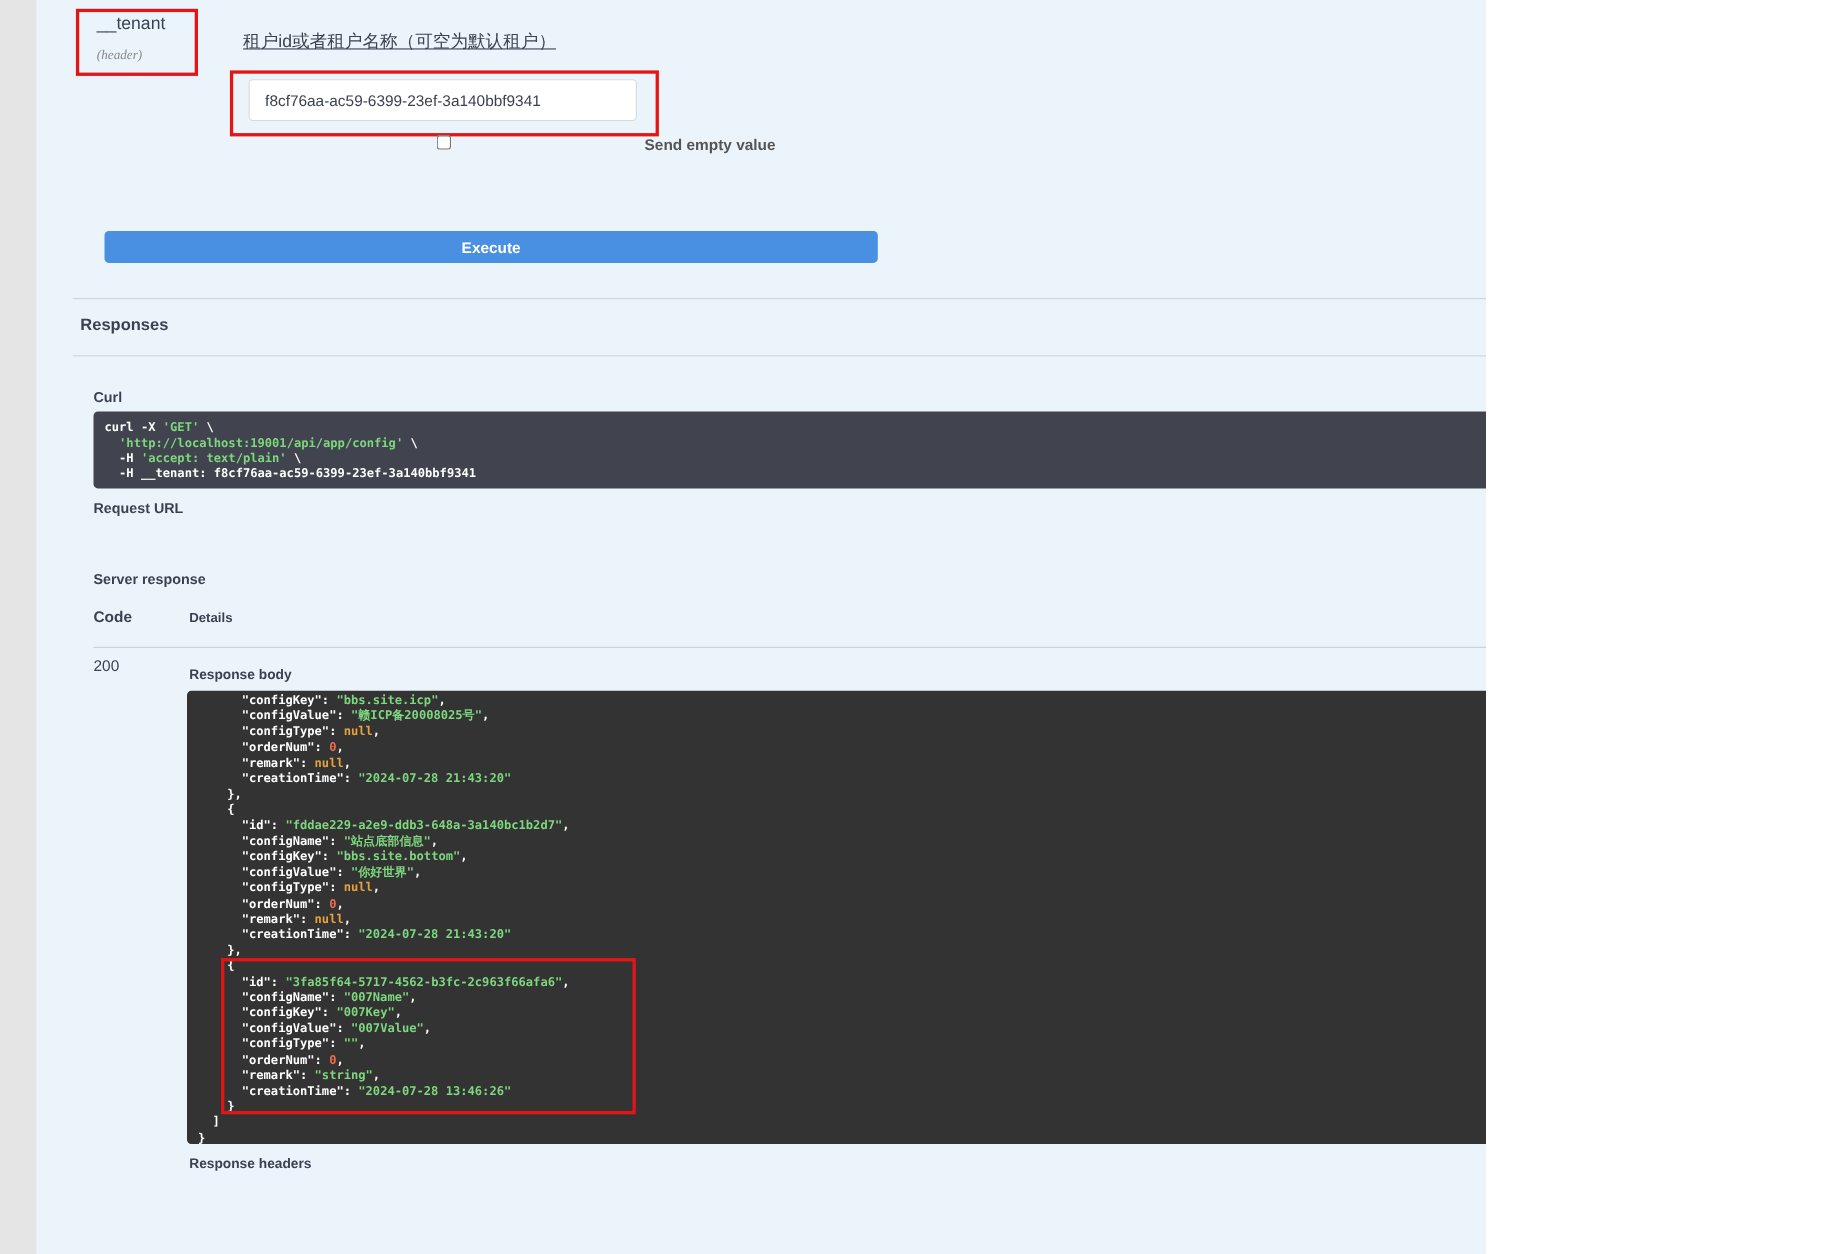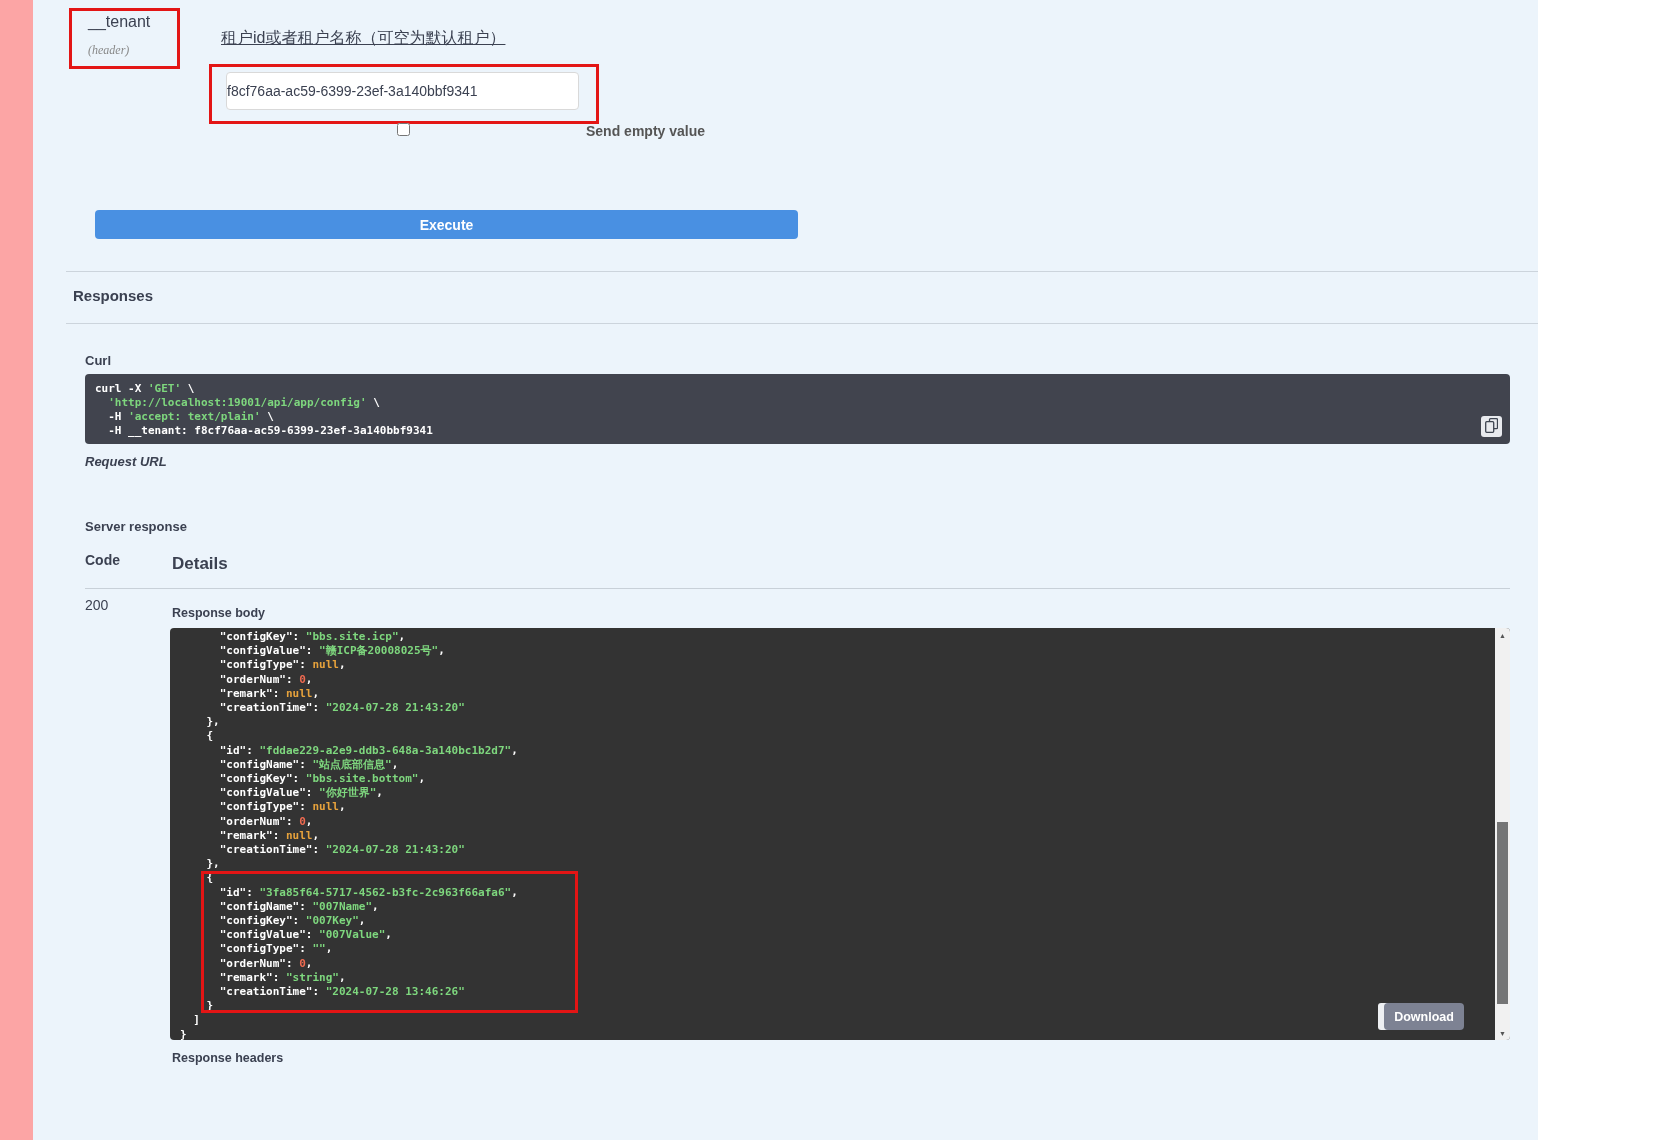--- a/index.html
+++ b/index.html
@@ -8,58 +8,58 @@
     --c-annotation:#e31515;
     --c-text:#3b4151;
     --c-panel:#ecf4fb;
     --c-code_bg:#41444e;
     --c-body_bg:#333333;
     --c-string:#7ed77e;
     --c-number:#ee6a50;
     --c-null:#e6a23c;
   }
   body { font-family:"Liberation Sans", sans-serif; background:#fff; color:var(--c-text); }
-  .canvas { position:relative; width:1538px; height:1140px; background:#fca5a5; overflow:hidden; }
+  .canvas { position:relative; width:1351px; height:1140px; background:#e5e5e5; overflow:hidden; }
   .panel { position:absolute; left:33px; top:0; width:1513px; height:1140px; background:var(--c-panel); }
   .abs { position:absolute; }
   .ann { position:absolute; border:3px solid var(--c-annotation); pointer-events:none; }
   .ann-tenant { left:36px; top:8px; width:111px; height:61px; pointer-events:auto; }
   .param-name { position:absolute; left:16px; top:2px; font-size:16px; color:var(--c-text); }
   .param-in { position:absolute; left:16px; top:32px; font-size:12px; font-style:italic; color:#888;
               font-family:Liberation Serif, serif; }
   .param-desc { left:188px; top:28px; font-size:16px; color:var(--c-text);text-decoration:underline; }
   .ann-input { left:176px; top:64px; width:390px; height:60px; }
   .param-input { position:absolute; left:193px; top:72px; width:353px; height:38px; background:#fff;
-                 border:1px solid #d9d9d9; border-radius:4px; padding:0 0; font-size:14px;
+                 border:1px solid #d9d9d9; border-radius:4px; padding:0 14px; font-size:14px;
                  color:var(--c-text); font-family:"Liberation Sans",sans-serif; }
   .empty-cb { position:absolute; left:364px; top:123px; width:13px; height:13px; }
   .empty-label { left:553px; top:123px; font-size:14px; font-weight:700; color:#555; }
   .btn { position:absolute; height:29px; border-radius:4px; font-size:14px; font-weight:700;
          cursor:pointer; font-family:"Liberation Sans",sans-serif; }
   .btn-execute { left:62px; top:210px; width:703px; background:var(--c-accent); color:#fff; border:none; }
   .btn-clear { left:766px; top:210px; width:701px; background:#fdfdfd; color:var(--c-text); border:1px solid #8c8c8c; }
   .hr { position:absolute; left:33px; width:1513px; height:1px; background:rgba(59,65,81,.18); }
   .hr-1 { top:271px; } .hr-2 { top:323px; }
   .responses-title { left:40px; top:287px; font-size:15px; font-weight:700;text-align:right; }
   .sec-label { position:absolute; font-size:13px; font-weight:700; color:var(--c-text); }
   .curl-label { left:52px; top:353px; font-weight:600; }
   .darkblock { position:absolute; background:var(--c-code_bg); border-radius:4px; }
   .curl-block { left:52px; top:374px; width:1425px; height:70px; padding:8px 10px; }
   .code { font-family:"DejaVu Sans Mono","Liberation Mono",monospace; font-weight:600; color:#fff;
           font-size:11px; line-height:14px; white-space:pre; }
   .tk-t { color:#fff; } .tk-s { color:var(--c-string); } .tk-n { color:var(--c-number); } .tk-k { color:var(--c-null); }
   .copy-btn { position:absolute; width:21px; height:21px; background:#e8eaee; border:none; border-radius:3px;
               cursor:pointer; display:flex; align-items:center; justify-content:center; }
   .curl-copy { right:8px; bottom:7px; }
-  .requrl-label { left:52px; top:454px;font-style:italic; }
+  .requrl-label { left:52px; top:454px; }
   .requrl-block { left:52px; top:476px; width:1425px; height:32px; display:flex; align-items:center; padding:0 10px; }
   .requrl-text { font-size:11.5px; }
   .serverresp-label { left:52px; top:519px; }
   .code-header { left:52px; top:552px; font-size:14px; }
-  .details-header { left:139px; top:554px; font-size:17px; }
+  .details-header { left:139px; top:554px; font-size:12px; }
   .thead-line { position:absolute; left:52px; top:588px; width:1425px; height:1px; background:rgba(59,65,81,.2); }
   .status-code { left:52px; top:597px; font-size:14px; color:var(--c-text); }
   .respbody-label { left:139px; top:606px; font-size:12.5px; }
   .body-block { left:137px; top:628px; width:1340px; height:412px; background:var(--c-body_bg);
                 overflow:hidden; padding:2px 10px 0 10px; }
   .body-block .code { line-height:14.2px; }
   .ann-json { left:31px; top:243px; width:377px; height:142px; }
   .vscroll { position:absolute; right:0; top:0; width:15px; height:412px; background:#f1f1f1; }
   .vscroll .arrow { position:absolute; left:0; width:15px; height:14px; display:flex; align-items:center;
                     justify-content:center; font-size:7px; color:#555; cursor:pointer; }

